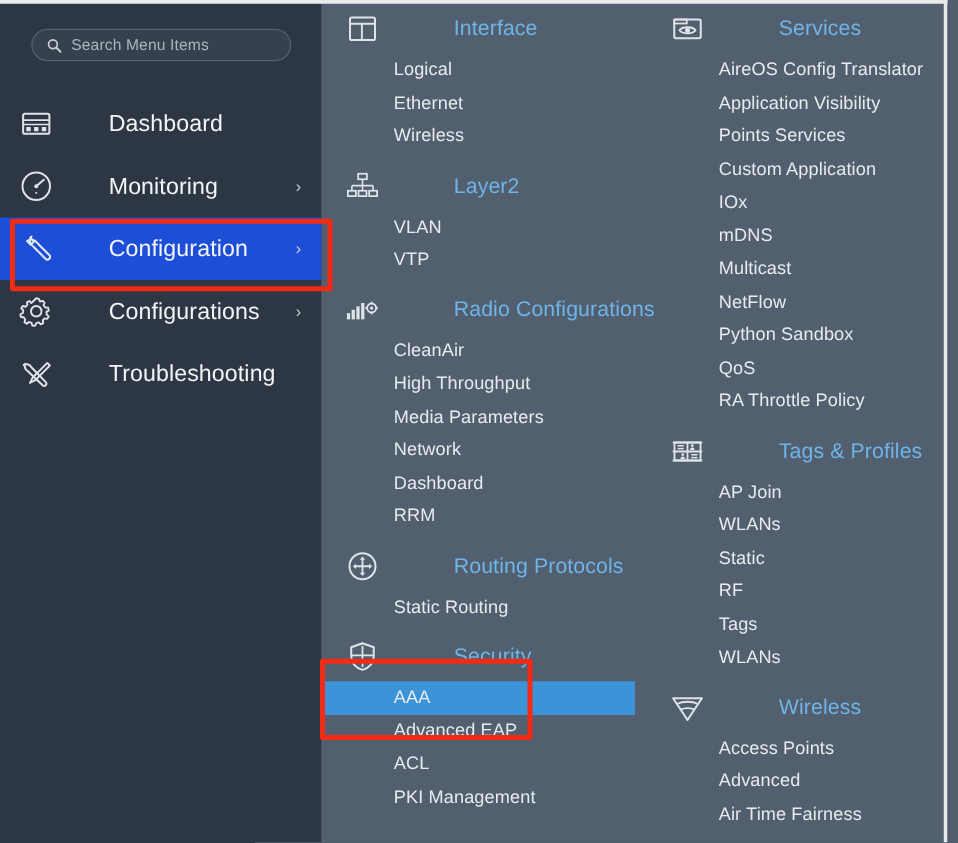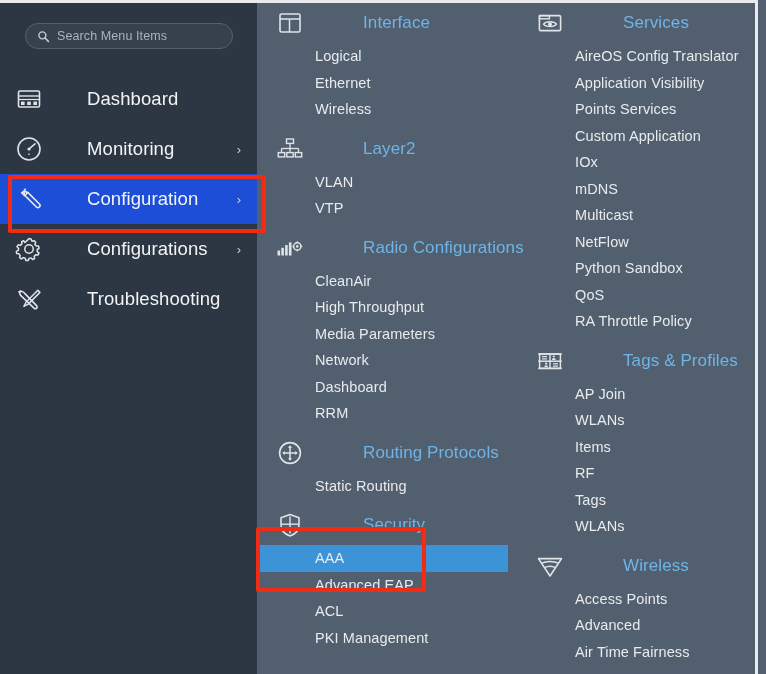--- a/index.html
+++ b/index.html
@@ -325,21 +325,21 @@
             </svg>
             <span class="group-title">Tags &amp; Profiles</span>
           </div>
           <div class="leaf">
             <span class="leaf-label">AP Join</span>
           </div>
           <div class="leaf">
             <span class="leaf-label">WLANs</span>
           </div>
           <div class="leaf">
-            <span class="leaf-label">Items</span>
+            <span class="leaf-label">Static</span>
           </div>
           <div class="leaf">
             <span class="leaf-label">RF</span>
           </div>
           <div class="leaf">
             <span class="leaf-label">Tags</span>
           </div>
           <div class="leaf">
             <span class="leaf-label">WLANs</span>
           </div>

